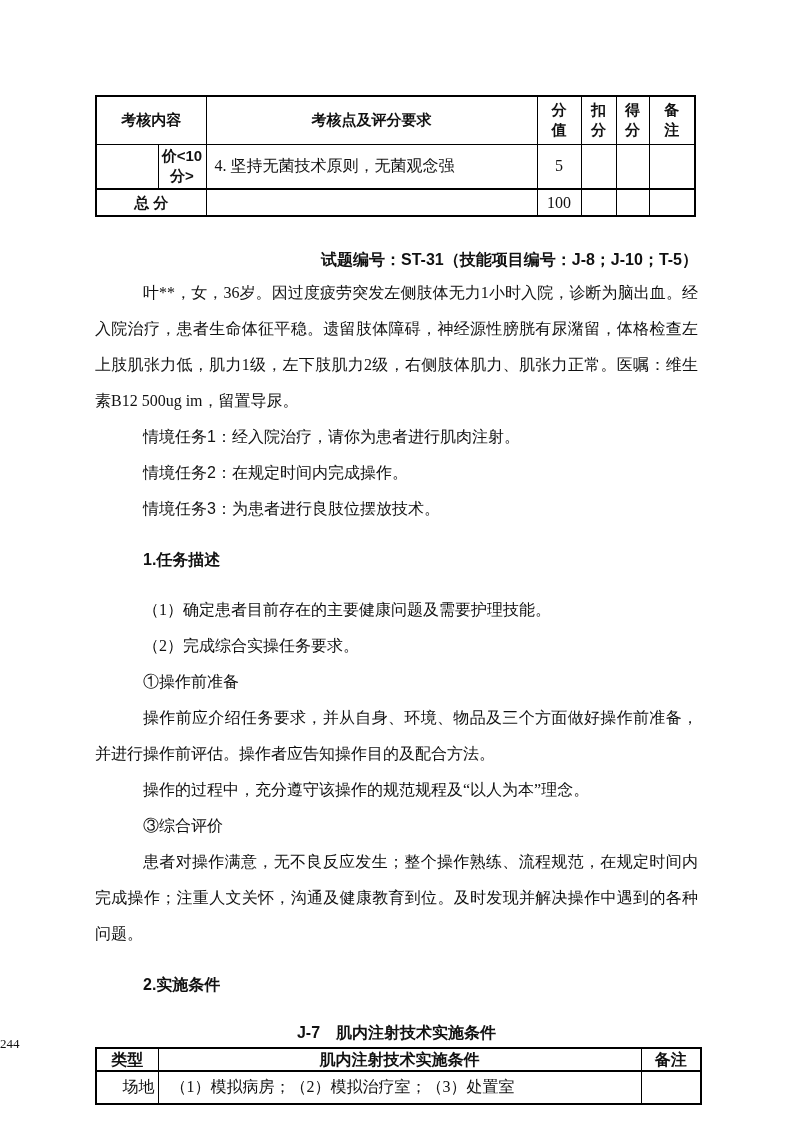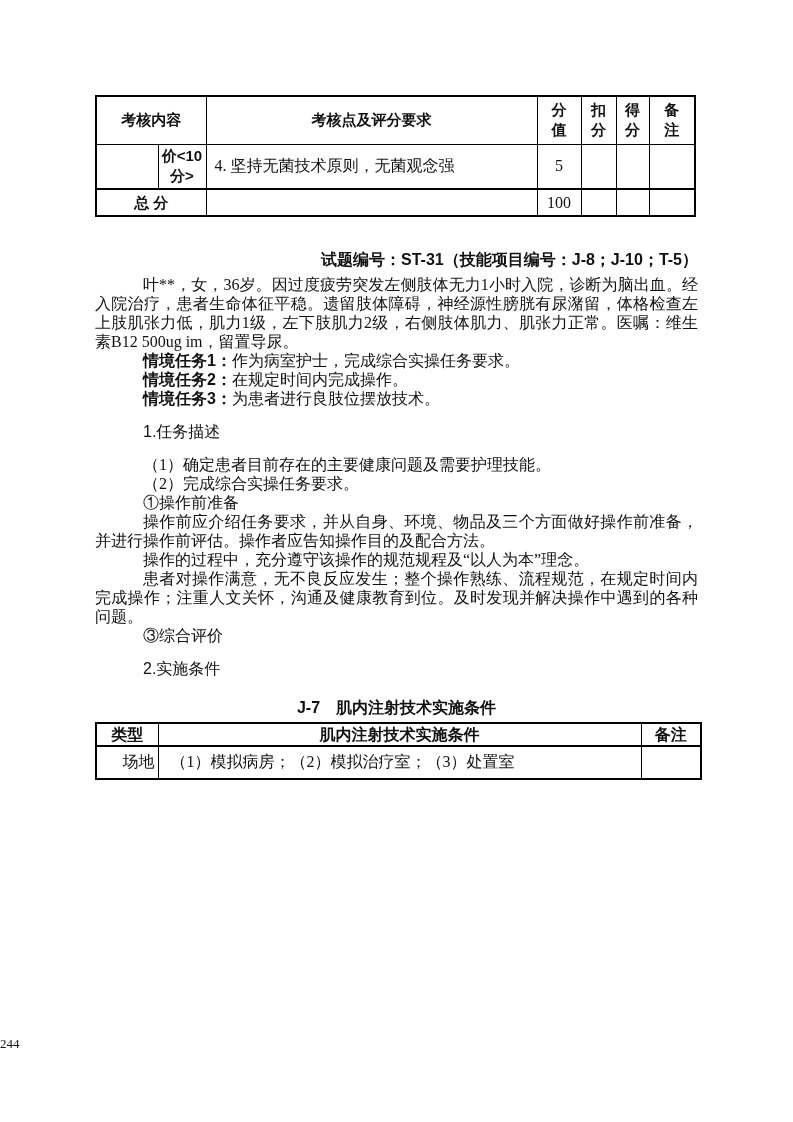--- a/index.html
+++ b/index.html
@@ -43,32 +43,32 @@
   
   .title-line {
     margin: 28px 0 0 0;
     font-family: "Liberation Sans", sans-serif;
     font-weight: bold;
     font-size: 16px;
     line-height: 29.5px;
     text-indent: 48px;
     text-align: right;
   }
-  .para { font-size: 16px; line-height: 19px; margin: 0; }
+  .para { font-size: 16px; line-height: 36px; margin: 0; }
   .indent { text-indent: 48px; }
   .justify { text-align: justify; }
   .heading {
     font-family: "Liberation Sans", sans-serif;
-    font-weight: normal;
+    font-weight: bold;
     font-size: 16px;
     line-height: 29.5px;
-    margin: 9px 0;
+    margin: 18px 0;
     text-indent: 48px;
   }
-  .blk { font-family: "Liberation Sans", sans-serif; font-weight: bold; }
+  .blk { font-family: "Liberation Sans", sans-serif; font-weight: normal; }
   .table-title {
     font-family: "Liberation Sans", sans-serif;
     font-weight: bold;
     font-size: 16px;
     line-height: 29.5px;
     text-align: center;
     margin: 0;
   }
 
   
@@ -139,36 +139,36 @@
         <td class="num"></td>
         <td class="num"></td>
       </tr>
     </tbody>
       </table>
 
     <p class="title-line">试题编号：ST-31（技能项目编号：J-8；J-10；T-5）</p>
 
     <p class="para indent justify">叶**，女，36岁。因过度疲劳突发左侧肢体无力1小时入院，诊断为脑出血。经入院治疗，患者生命体征平稳。遗留肢体障碍，神经源性膀胱有尿潴留，体格检查左上肢肌张力低，肌力1级，左下肢肌力2级，右侧肢体肌力、肌张力正常。医嘱：维生素B12 500ug im，留置导尿。</p>
 
-    <p class="para indent"><span class="blk">情境任务1：</span><span>作为病室护士，完成综合实操任务要求。</span></p>
+    <p class="para indent"><span class="blk">情境任务1：</span><span>经入院治疗，请你为患者进行肌肉注射。</span></p>
     <p class="para indent"><span class="blk">情境任务2：</span><span>在规定时间内完成操作。</span></p>
     <p class="para indent"><span class="blk">情境任务3：</span><span>为患者进行良肢位摆放技术。</span></p>
 
     <p class="heading">1.任务描述</p>
 
     <p class="para indent">（1）确定患者目前存在的主要健康问题及需要护理技能。</p>
     <p class="para indent">（2）完成综合实操任务要求。</p>
 
     <p class="para indent">①操作前准备</p>
     <p class="para indent justify">操作前应介绍任务要求，并从自身、环境、物品及三个方面做好操作前准备，并进行操作前评估。操作者应告知操作目的及配合方法。</p>
 
     <p class="para indent">操作的过程中，充分遵守该操作的规范规程及“以人为本”理念。</p>
 
+    <p class="para indent">③综合评价</p>
     <p class="para indent justify">患者对操作满意，无不良反应发生；整个操作熟练、流程规范，在规定时间内完成操作；注重人文关怀，沟通及健康教育到位。及时发现并解决操作中遇到的各种问题。</p>
-    <p class="para indent">③综合评价</p>
 
     <p class="heading">2.实施条件</p>
 
     <p class="table-title">J-7　肌内注射技术实施条件</p>
 
     <table class="cond-table">
       <colgroup>
         <col style="width:62px">
           <col style="width:483px">
           <col style="width:60px">

